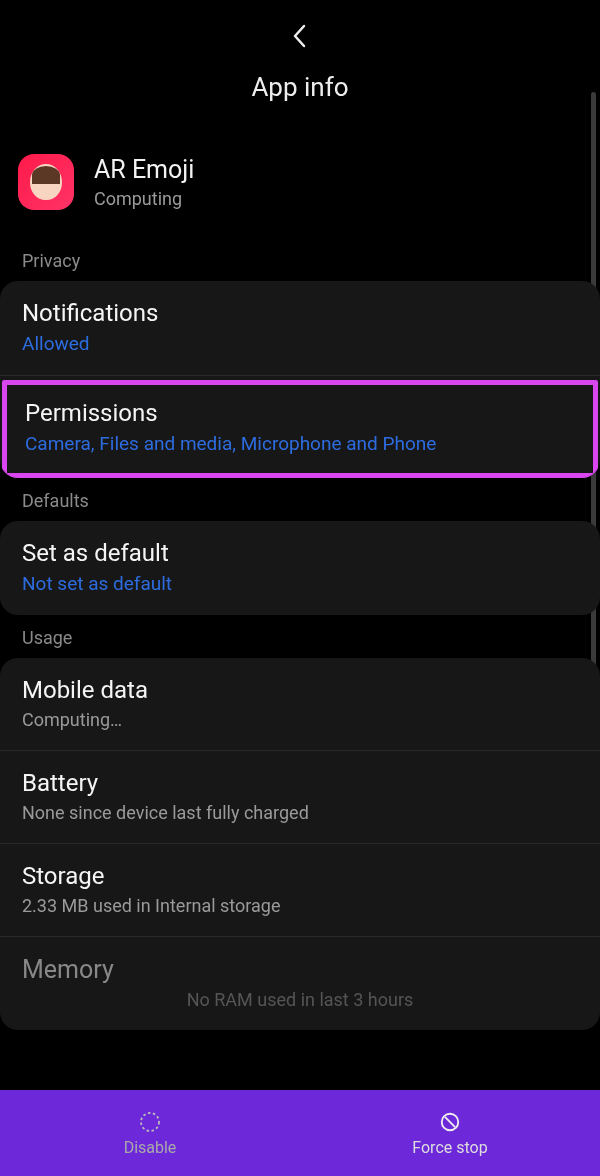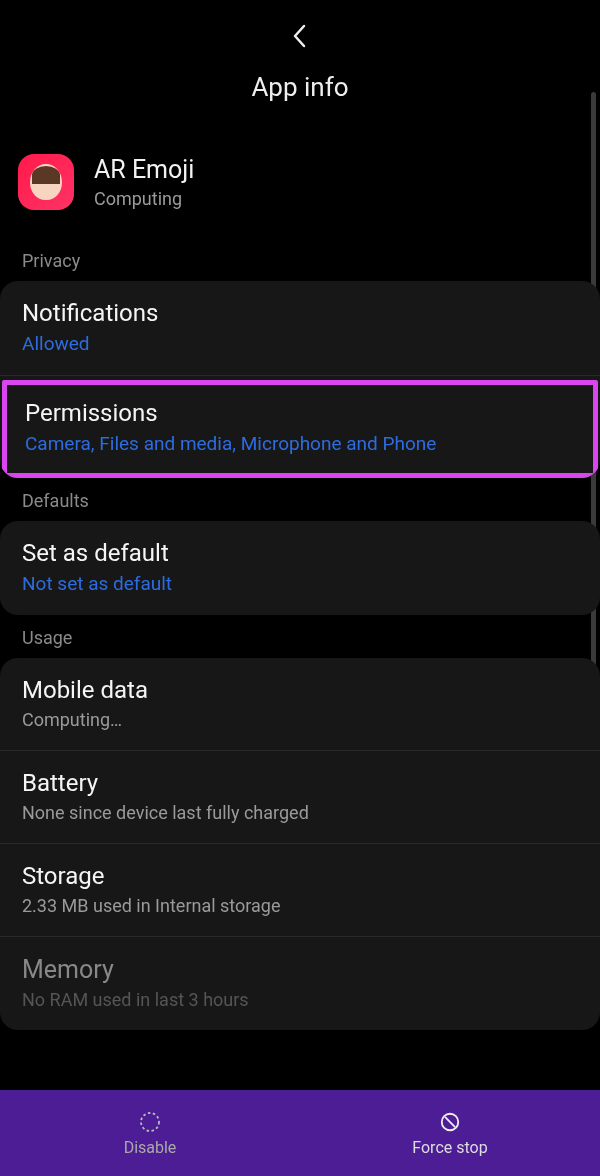--- a/index.html
+++ b/index.html
@@ -27,27 +27,27 @@
     .item-title { font-size: 24px; color: #f5f5f5; font-weight: 400; }
     .item-sub-blue { font-size: 19px; color: #2d6cdf; margin-top: 5px; }
     .item-sub-gray { font-size: 18px; color: #9a9a9a; margin-top: 5px; }
     
     .divider { border: none; border-top: 1px solid #2a2a2a; margin: 0; }
     
     .highlight { border: 5px solid #d946ef; margin: 4px 2px 0; border-radius: 2px; }
     .highlight .item { padding: 14px 18px 18px; }
     
     .memory-item .item-title { color: #888; font-size: 25px; }
-    .memory-item .item-sub-gray { color: #555; }
+    .memory-item .item-sub-gray { color: #555; text-align: center; }
     
     .fade { position: absolute; left:0; right:0; bottom:0; height:36px; background: linear-gradient(to bottom, rgba(0,0,0,0), #000 90%); pointer-events:none; }
     
     .scrollbar { position: absolute; right: 4px; top: 92px; width: 5px; height: 640px; background: #3a3a3a; border-radius: 3px; }
     
-    .bottom-bar { position: absolute; bottom: 0; left: 0; right: 0; height: 86px; background: #4c1d95; display: flex; }
+    .bottom-bar { position: absolute; bottom: 0; left: 0; right: 0; height: 86px; background: #6d28d9; display: flex; }
     .bottom-btn { flex: 1; display: flex; flex-direction: column; align-items: center; justify-content: center; gap: 4px; cursor: pointer; }
     .bottom-btn-icon { width: 24px; height: 24px; display:flex; align-items:center; justify-content:center; }
     .bottom-btn-label { font-size: 16px; color: #ddd; }
     .disabled .bottom-btn-label { color: #aaa; }
   </style>
 </head>
 <body>
 
 <div class="scrollbar"></div>
 

